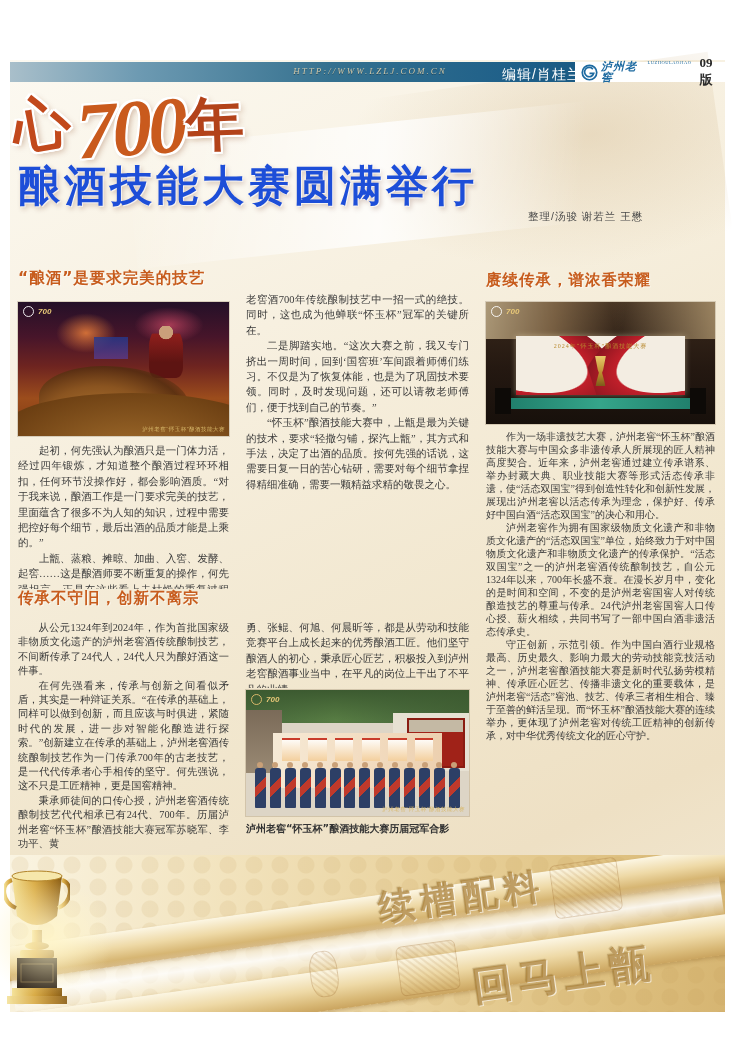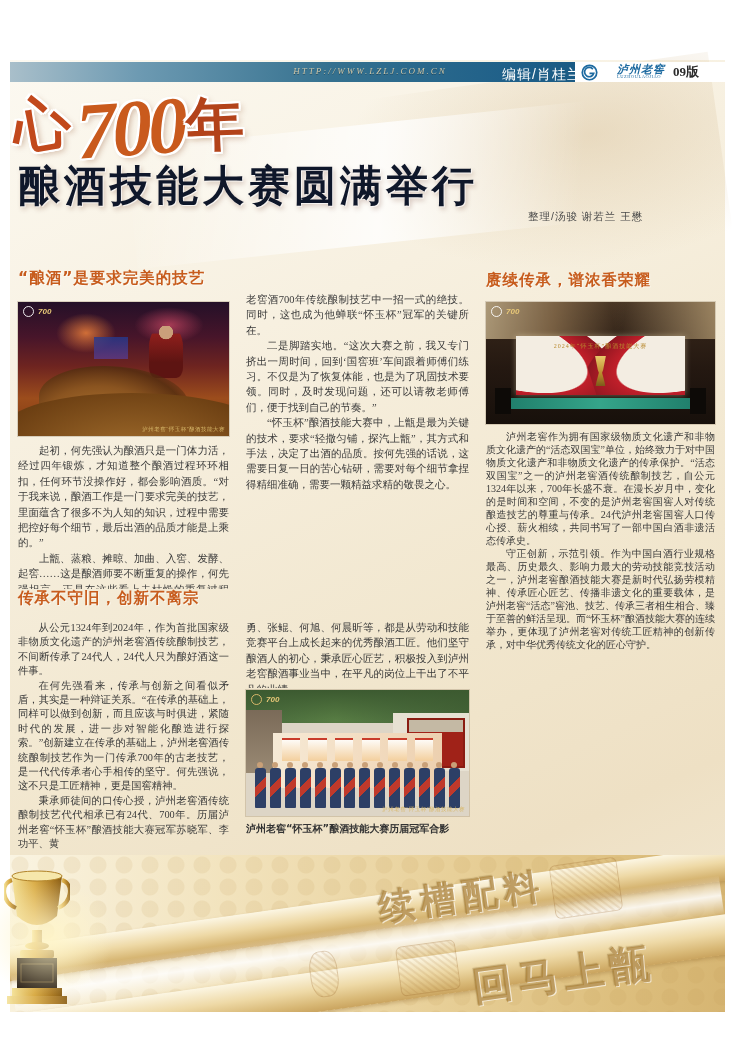--- a/index.html
+++ b/index.html
@@ -18,35 +18,35 @@
   #header-bar{position:absolute;left:10px;top:62px;width:715px;height:20px;
       background:linear-gradient(90deg,#a9bfca 0%,#6d9ab2 18%,#35718f 45%,#1f6089 70%,#1a5a83 80%);}
   #header-url{position:absolute;left:205px;top:4px;width:310px;text-align:center;
       font-style:italic;font-size:9px;letter-spacing:2px;color:#cfc8ab;
       font-family:"Liberation Serif",serif;text-shadow:0 1px 0 rgba(0,0,0,.35);}
   #header-editor{position:absolute;left:492px;top:4px;font-size:14px;color:#ffffff;
       font-family:"Liberation Sans","DejaVu Sans",sans-serif;letter-spacing:1px;}
   #header-brandbox{position:absolute;right:0;top:0;width:150px;height:20px;background:#ffffff;
       display:flex;align-items:center;}
   #brand-logo{width:17px;height:17px;margin-left:6px;flex:0 0 auto;}
-  .brand-stack{display:flex;flex-direction:column;margin-left:19px;line-height:1;}
+  .brand-stack{display:flex;flex-direction:row;margin-left:3px;line-height:1;}
   .brand-name{font-size:11px;font-weight:bold;color:#1d6aa0;font-style:italic;letter-spacing:1px;}
   .brand-sub{font-size:4.5px;color:#1d6aa0;letter-spacing:.5px;}
   #page-no{margin-left:8px;font-size:13px;font-weight:bold;color:#2b2b2b;
       font-family:"Liberation Serif",serif;}
   
   #masthead-top{position:absolute;left:12px;top:86px;display:flex;align-items:flex-end;
       font-weight:bold;color:#bf4a18;
       text-shadow:2px 0 0 #fff,-2px 0 0 #fff,0 2px 0 #fff,0 -2px 0 #fff,2px 2px 0 #fff,-2px -2px 0 #fff,2px -2px 0 #fff,-2px 2px 0 #fff,3px 3px 6px rgba(120,50,10,.35);}
   #masthead-top .zh-xin{font-size:58px;transform:rotate(-10deg);display:inline-block;color:#c2491c;}
   #masthead-top .num-700{font-size:80px;font-style:italic;letter-spacing:-4px;margin:0 2px 0 6px;
       display:inline-block;transform:rotate(-4deg);color:#c95a1d;line-height:.9;}
   #masthead-top .zh-nian{font-size:58px;display:inline-block;transform:rotate(-2deg);color:#b3431a;}
   #masthead-main{position:absolute;left:18px;top:158px;font-size:42px;font-weight:bold;
-      letter-spacing:4px;color:#0f172a;font-family:"Liberation Serif","DejaVu Serif",serif;
+      letter-spacing:4px;color:#1d4ed8;font-family:"Liberation Serif","DejaVu Serif",serif;
       text-shadow:1px 1px 0 rgba(255,255,255,.7),2px 3px 5px rgba(90,30,10,.25);}
   #byline{position:absolute;left:528px;top:210px;font-size:10.5px;color:#4a4a4a;letter-spacing:1px;
       font-family:"Liberation Sans","DejaVu Sans",sans-serif;}
   
   .sec-title{position:absolute;font-family:"DejaVu Sans","Liberation Sans",sans-serif;
       font-weight:bold;font-size:15.5px;letter-spacing:1px;color:#c75c1d;
       text-shadow:1px 1px 0 rgba(255,255,255,.6);}
   
   .col-text{position:absolute;font-size:10.5px;line-height:15.4px;color:#3a3a3a;
       text-align:justify;overflow:hidden;}
@@ -320,20 +320,21 @@
     <div class="floor"></div>
     <div class="speaker" style="left:4%;"></div>
     <div class="speaker" style="right:4%;"></div>
     <div class="badge">
       <span class="dot"></span>
       <span class="b700">700</span>
     </div>
   </div>
 
   <div class="col-text" id="col3-text" style="left:486px;top:430px;width:229px;height:426px;">
+    <p>作为一场非遗技艺大赛，泸州老窖“怀玉杯”酿酒技能大赛与中国众多非遗传承人所展现的匠人精神高度契合。近年来，泸州老窖通过建立传承谱系、举办封藏大典、职业技能大赛等形式活态传承非遗，使“活态双国宝”得到创造性转化和创新性发展，展现出泸州老窖以活态传承为理念，保护好、传承好中国白酒“活态双国宝”的决心和用心。</p>
     <p>泸州老窖作为拥有国家级物质文化遗产和非物质文化遗产的“活态双国宝”单位，始终致力于对中国物质文化遗产和非物质文化遗产的传承保护。“活态双国宝”之一的泸州老窖酒传统酿制技艺，自公元1324年以来，700年长盛不衰。在漫长岁月中，变化的是时间和空间，不变的是泸州老窖国窖人对传统酿造技艺的尊重与传承。24代泸州老窖国窖人口传心授、薪火相续，共同书写了一部中国白酒非遗活态传承史。</p>
     <p>守正创新，示范引领。作为中国白酒行业规格最高、历史最久、影响力最大的劳动技能竞技活动之一，泸州老窖酿酒技能大赛是新时代弘扬劳模精神、传承匠心匠艺、传播非遗文化的重要载体，是泸州老窖“活态”窖池、技艺、传承三者相生相合、臻于至善的鲜活呈现。而“怀玉杯”酿酒技能大赛的连续举办，更体现了泸州老窖对传统工匠精神的创新传承，对中华优秀传统文化的匠心守护。</p>
   </div>
 
   <div id="gold-band">
     <div class="scales"></div>
     <div class="ribbon-band" id="ribbon-a"></div>
     <div class="ribbon-band" id="ribbon-b"></div>
     <div class="shine"></div>
     <div class="motif-text" id="motif-1">续槽配料</div>

